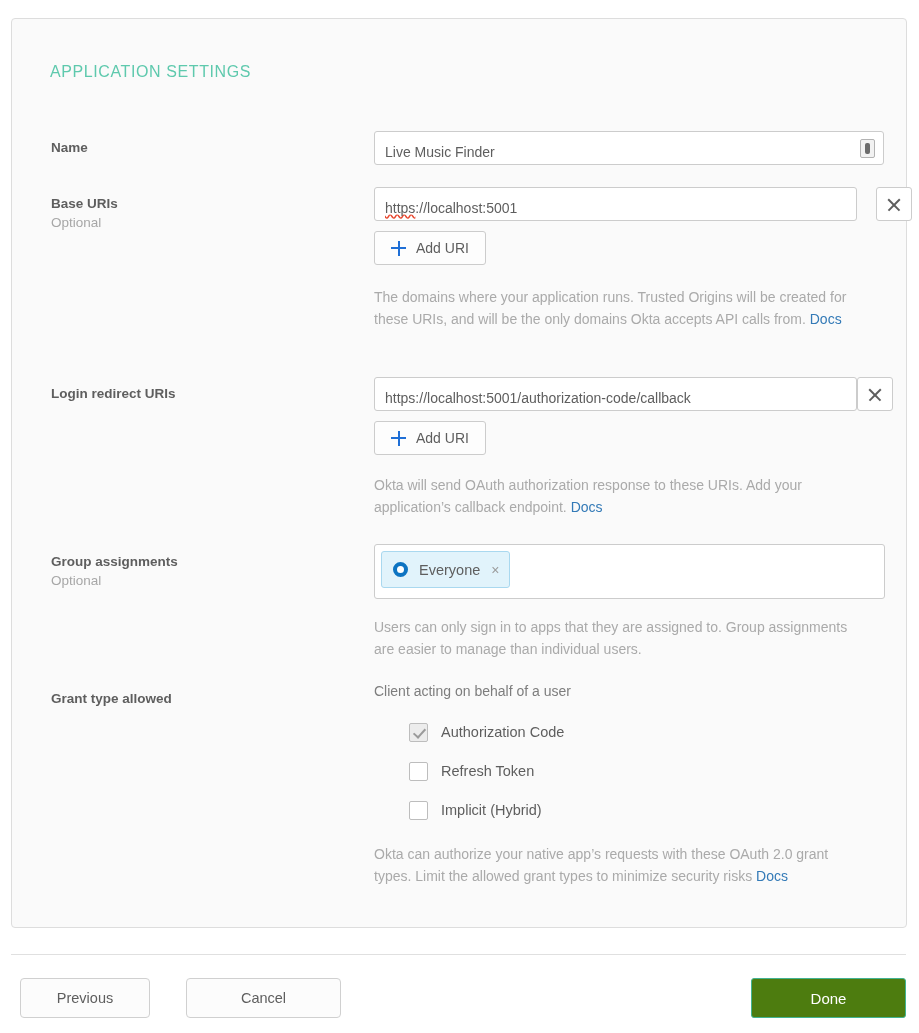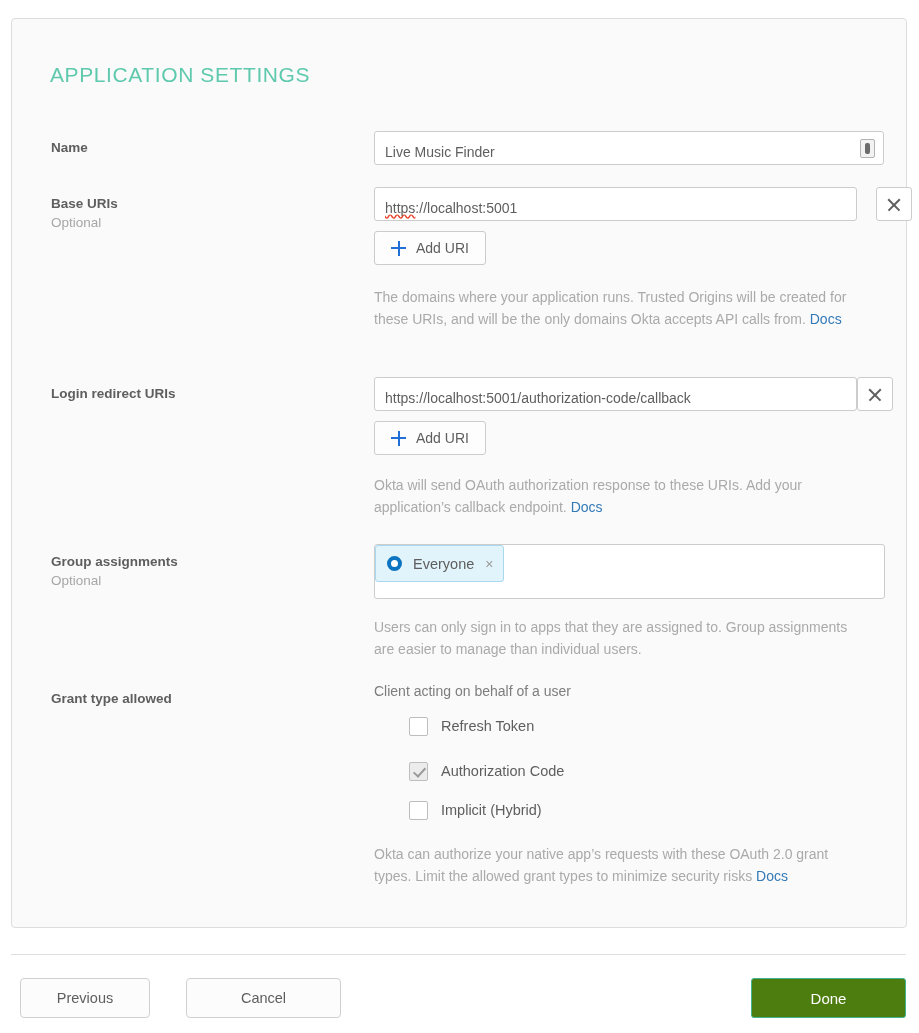--- a/index.html
+++ b/index.html
@@ -27,21 +27,21 @@
     background: #fafafa;
     border: 1px solid #ddd;
     border-radius: 4px;
     box-sizing: border-box;
   }
 
   .section-title {
     position: absolute;
     left: 38px;
     top: 44px;
-    font-size: 21px;
+    font-size: 16px;
     letter-spacing: 0.6px;
     color: #5ec9ad;
     font-weight: 400;
   }
 
   
   .row {
     position: absolute;
     left: 0;
     right: 0;
@@ -176,21 +176,21 @@
   }
 
   
   .chip-box {
     box-sizing: border-box;
     width: 511px;
     height: 55px;
     background: #fff;
     border: 1px solid #ccc;
     border-radius: 3px;
-    padding: 0;
+    padding: 6px;
   }
   .chip {
     box-sizing: border-box;
     display: inline-flex;
     align-items: center;
     height: 37px;
     padding: 0 10px 0 11px;
     background: #e1f3fb;
     border: 1px solid #a9d8ef;
     border-radius: 3px;
@@ -385,28 +385,28 @@
     </div>
   </div>
 
   <div class="row" style="top:664px;">
     <div class="label-col" style="top:7px;">
       <div class="label-main">Grant type allowed</div>
     </div>
     <div class="field-col" style="top:0;">
       <div class="grant-head">Client acting on behalf of a user</div>
 
+      <div class="cb-row" style="margin-top:21px;">
+        <span class="cb checked-disabled"></span>
+        <span class="cb-label">Authorization Code</span>
+      </div>
+
       <div class="cb-row" style="margin-top:15px;">
         <span class="cb"></span>
         <span class="cb-label">Refresh Token</span>
-      </div>
-
-      <div class="cb-row" style="margin-top:21px;">
-        <span class="cb checked-disabled"></span>
-        <span class="cb-label">Authorization Code</span>
       </div>
 
       <div class="cb-row" style="margin-top:15px;">
         <span class="cb"></span>
         <span class="cb-label">Implicit (Hybrid)</span>
       </div>
 
       <div class="help" style="margin-top:22px;">
         <span>Okta can authorize your native app’s requests with these OAuth 2.0 grant types. Limit the allowed grant types to minimize security risks </span><a class="docs-link" href="#">Docs</a>
       </div>

